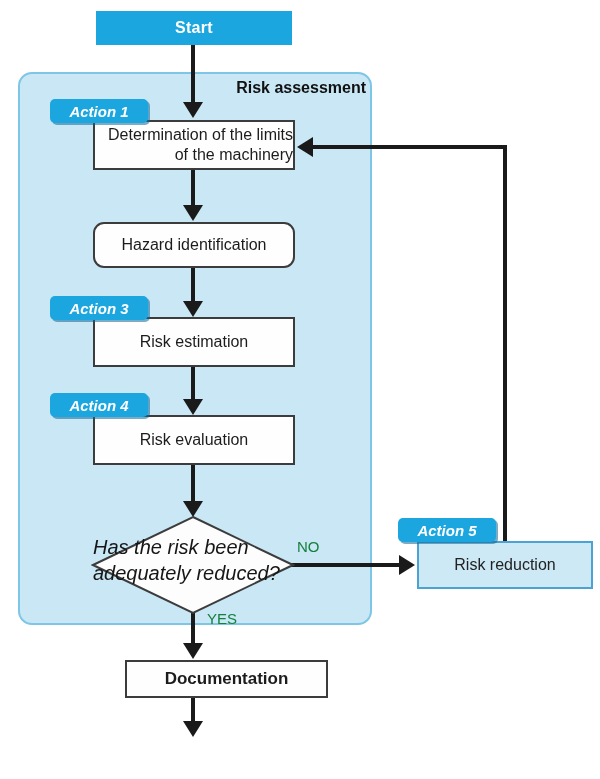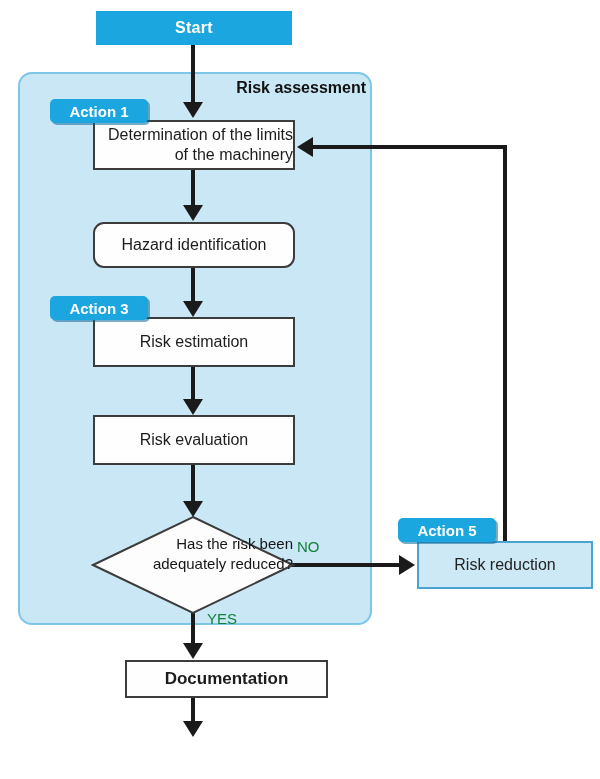--- a/index.html
+++ b/index.html
@@ -53,20 +53,21 @@
   .box4{left:93px;top:415px;width:202px;height:50px;}
   .docbox{left:93px;top:660px;width:203px;height:38px;font-weight:bold;font-size:17px;margin-left:32px;}
   .badge{
     position:absolute;width:98px;height:24px;
     background:var(--accent);
     border-radius:5px;
     color:#fff;font-weight:bold;font-size:15px;
     display:flex;align-items:center;justify-content:center;
     box-shadow:2px 2px 0 rgba(12,104,152,.55);
     z-index:3;
+    font-style:italic;
   }
   .b1{left:50px;top:99px;}
   .b2{left:50px;top:198px;}
   .b3{left:50px;top:296px;}
   .b4{left:50px;top:393px;}
   .b5{left:398px;top:518px;}
   .reduction{
     position:absolute;left:417px;top:541px;width:176px;height:48px;
     background:var(--reduction-fill);
     border:2px solid var(--reduction-border);
@@ -81,21 +82,21 @@
     border-top:16px solid var(--arrow);}
   .head-right{position:absolute;width:0;height:0;z-index:1;
     border-top:10px solid transparent;border-bottom:10px solid transparent;
     border-left:16px solid var(--arrow);}
   .head-left{position:absolute;width:0;height:0;z-index:1;
     border-top:10px solid transparent;border-bottom:10px solid transparent;
     border-right:16px solid var(--arrow);}
   .diamond-svg{position:absolute;left:91px;top:515px;z-index:2;}
   .diamond-text{
     position:absolute;left:93px;top:534px;width:200px;z-index:3;
-    text-align:right;font-size:15px;color:#161616;line-height:1.3;
+    text-align:left;font-size:20px;color:#161616;line-height:1.3;font-style:italic;
   }
   .edge-label{position:absolute;font-size:15px;color:#15803d;z-index:3;}
   .no-label{left:297px;top:538px;}
   .yes-label{left:207px;top:610px;}
 </style>
 </head>
 <body>
 
 <div class="canvas">
 
@@ -121,20 +122,21 @@
 
   <div class="vline" style="left:191px;top:268px;height:35px;"></div>
   <div class="head-down" style="left:183px;top:301px;"></div>
 
   <div class="badge b3">Action 3</div>
   <div class="pbox box3">Risk estimation</div>
 
   <div class="vline" style="left:191px;top:367px;height:34px;"></div>
   <div class="head-down" style="left:183px;top:399px;"></div>
 
+  <div class="badge b4">Action 4</div>
   <div class="pbox box4">Risk evaluation</div>
 
   <div class="vline" style="left:191px;top:465px;height:38px;"></div>
   <div class="head-down" style="left:183px;top:501px;"></div>
 
   <svg class="diamond-svg" width="204" height="100">
     <polygon points="102,2 202,50 102,98 2,50" fill="#fdfdfd" stroke="#3c3c3c" stroke-width="2"></polygon>
   </svg>
   <div class="diamond-text">
     <div>Has the risk been</div>

